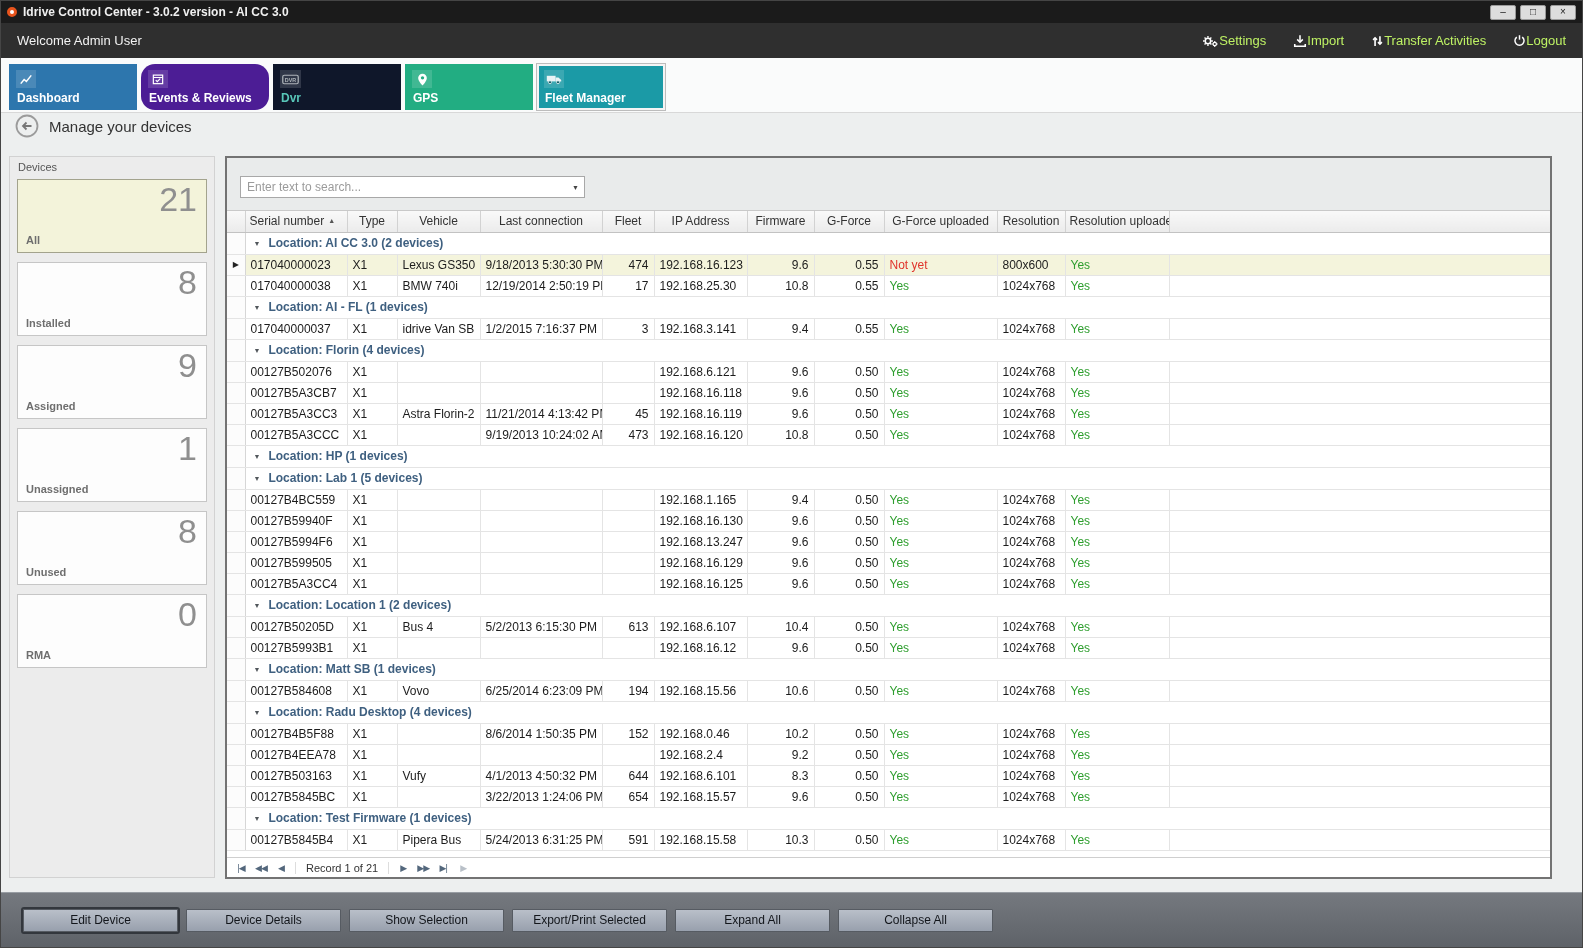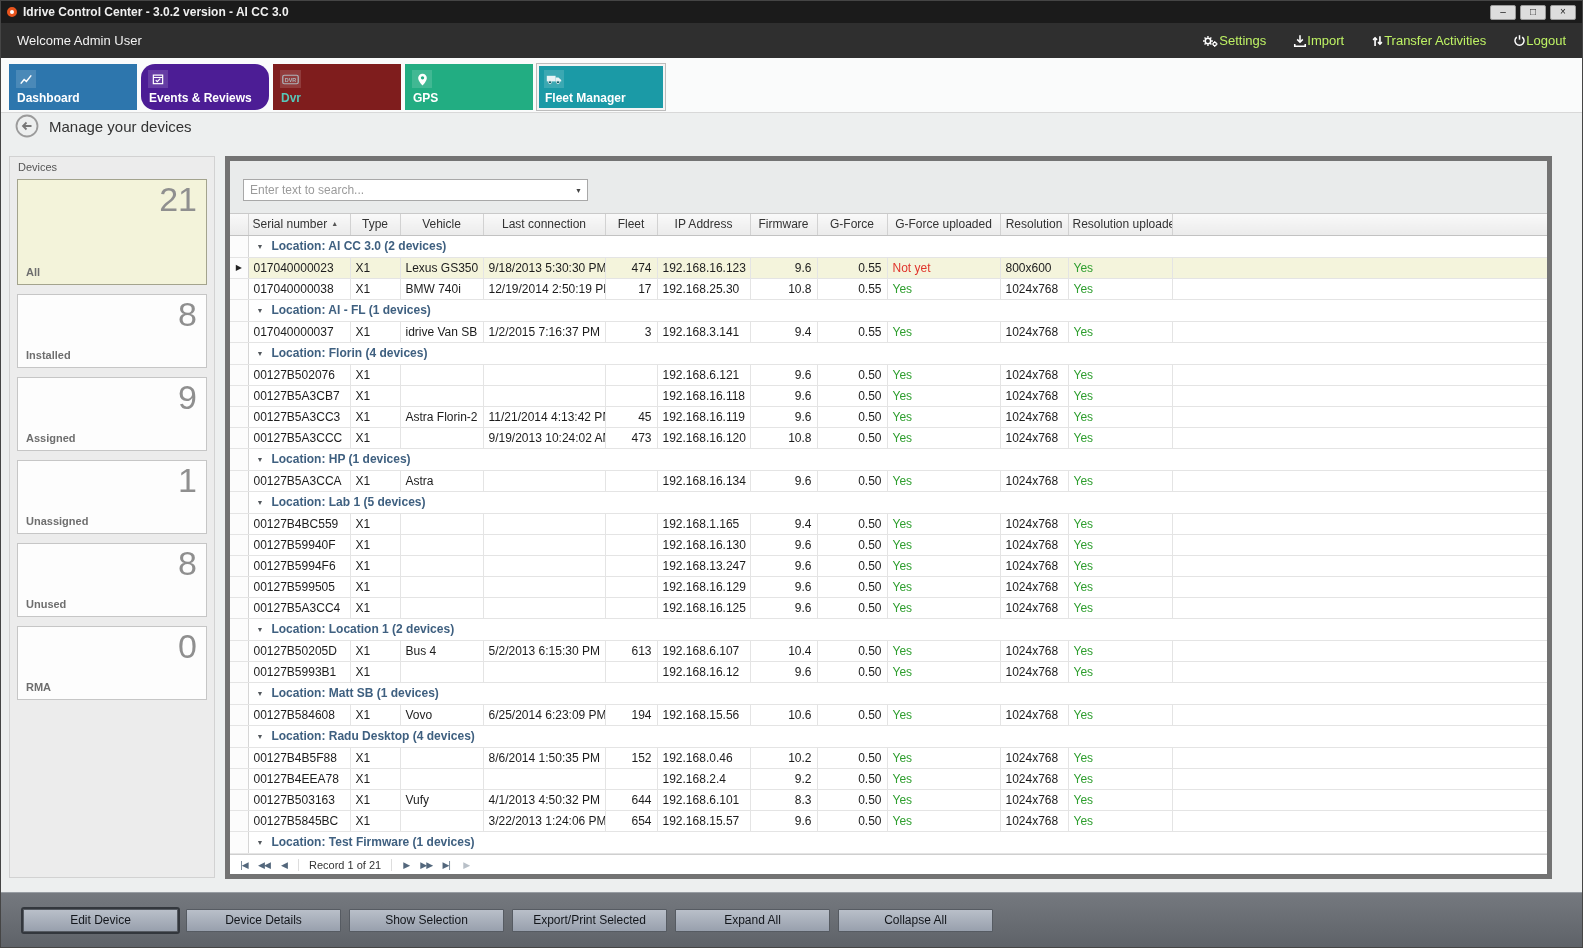--- a/index.html
+++ b/index.html
@@ -29,26 +29,26 @@
 
   
   .pagehead{position:absolute;left:0;top:105px;right:0;height:40px;display:flex;align-items:center;padding-left:14px;gap:10px}
   .back-btn{width:24px;height:24px;cursor:pointer;display:inline-flex}
   .page-title{font-size:15px;color:#333}
 
   
   .sidebar{position:absolute;left:8px;top:155px;width:206px;height:722px;background:#ececec;border:1px solid #d2d2d2}
   .sidebar-title{font-size:11px;color:#555;padding:4px 8px 2px 8px}
   .card{position:relative;margin:4px 7px 9px 7px;height:74px;background:#fdfdfd;border:1px solid #c6c6c6;cursor:pointer}
-  .card.selected{height:106px;background:#f3f3da;border-color:#a3a38d}
+  .card.selected{height:74px;background:#f3f3da;border-color:#a3a38d}
   .card-count{position:absolute;top:0;right:9px;font-size:34px;color:#8f8f8f}
   .card-label{position:absolute;left:8px;bottom:6px;font-size:11px;font-weight:bold;color:#6e6e6e}
 
   
-  .main{position:absolute;left:224px;top:155px;width:1327px;height:723px;background:#e9ebeb;border:5px solid #737373}
+  .main{position:absolute;left:224px;top:155px;width:1327px;height:723px;background:#e9ebeb;border:2px solid #737373}
   .search-combo{position:absolute;left:13px;top:18px;width:345px;height:22px;background:#fff;border:1px solid #a8a8a8;display:flex}
   .search-input{flex:1;border:0;outline:0;font-size:12px;padding:0 6px;color:#333;font-family:inherit;background:transparent}
   .search-input::placeholder{color:#9b9b9b}
   .combo-arrow{width:17px;display:flex;align-items:center;justify-content:center;font-size:7px;color:#444;cursor:pointer}
 
   
   .grid{position:absolute;left:0;right:0;top:52px;bottom:20px;background:#fff;overflow:hidden;border-top:1px solid #c9c9c9}
   table{border-collapse:collapse;table-layout:fixed;width:1326px;font-size:12px}
   th{height:21px;background:linear-gradient(#f9f9f9,#ebebeb);border-right:1px solid #d2d2d2;border-bottom:1px solid #c2c2c2;font-weight:normal;color:#333;text-align:center;padding:0 4px;white-space:nowrap;overflow:hidden;cursor:pointer}
   th.left{text-align:left}
@@ -157,21 +157,21 @@
     <div class="tile" style="background: #4c1d95; border-radius: 14px;">
       <span class="tile-icon">
         <svg width="12" height="12" viewBox="0 0 16 16">
           <rect x="1.8" y="2.8" width="12.4" height="11.4" fill="none" stroke="#fff" stroke-width="1.6"></rect>
           <path d="M1.8 6h12.4" stroke="#fff" stroke-width="1.4"></path>
           <path d="M5 9.5l2 2 4-4" fill="none" stroke="#fff" stroke-width="1.6"></path>
         </svg>
       </span>
       <span class="tile-label">Events &amp; Reviews</span>
     </div>
-    <div class="tile" style="background: #7f1d1d;">
+    <div class="tile" style="background: #0f172a;">
       <span class="tile-icon">
         <svg width="17" height="11" viewBox="0 0 22 13">
           <rect x="1" y="1" width="20" height="11" rx="2" fill="none" stroke="#aeb4b9" stroke-width="1.6"></rect>
           <text x="11" y="9.5" font-size="7" fill="#aeb4b9" text-anchor="middle" font-family="sans-serif" font-weight="bold">DVR</text>
         </svg>
       </span>
       <span class="tile-label" style="color: rgb(88, 198, 184);">Dvr</span>
     </div>
     <div class="tile" style="background: rgb(34, 173, 130);">
       <span class="tile-icon">
@@ -389,35 +389,20 @@
             <td class="r">0.50</td>
             <td style="color: rgb(46, 158, 46);">Yes</td>
             <td>1024x768</td>
             <td style="color: rgb(46, 158, 46);">Yes</td>
             <td class="fillcell"></td>
           </tr>
           <tr class="group-row">
             <td class="ind"></td>
             <td class="group-cell" colspan="12"><span class="tri">▼</span><span>Location: HP (1 devices)</span></td>
           </tr>
-          <tr class="row">
-            <td class="ind"></td>
-            <td>00127B5A3CCA</td>
-            <td>X1</td>
-            <td>Astra</td>
-            <td></td>
-            <td class="r"></td>
-            <td>192.168.16.134</td>
-            <td class="r">9.6</td>
-            <td class="r">0.50</td>
-            <td style="color: rgb(46, 158, 46);">Yes</td>
-            <td>1024x768</td>
-            <td style="color: rgb(46, 158, 46);">Yes</td>
-            <td class="fillcell"></td>
-          </tr>
           <tr class="group-row">
             <td class="ind"></td>
             <td class="group-cell" colspan="12"><span class="tri">▼</span><span>Location: Lab 1 (5 devices)</span></td>
           </tr>
           <tr class="row">
             <td class="ind"></td>
             <td>00127B4BC559</td>
             <td>X1</td>
             <td></td>
             <td></td>

